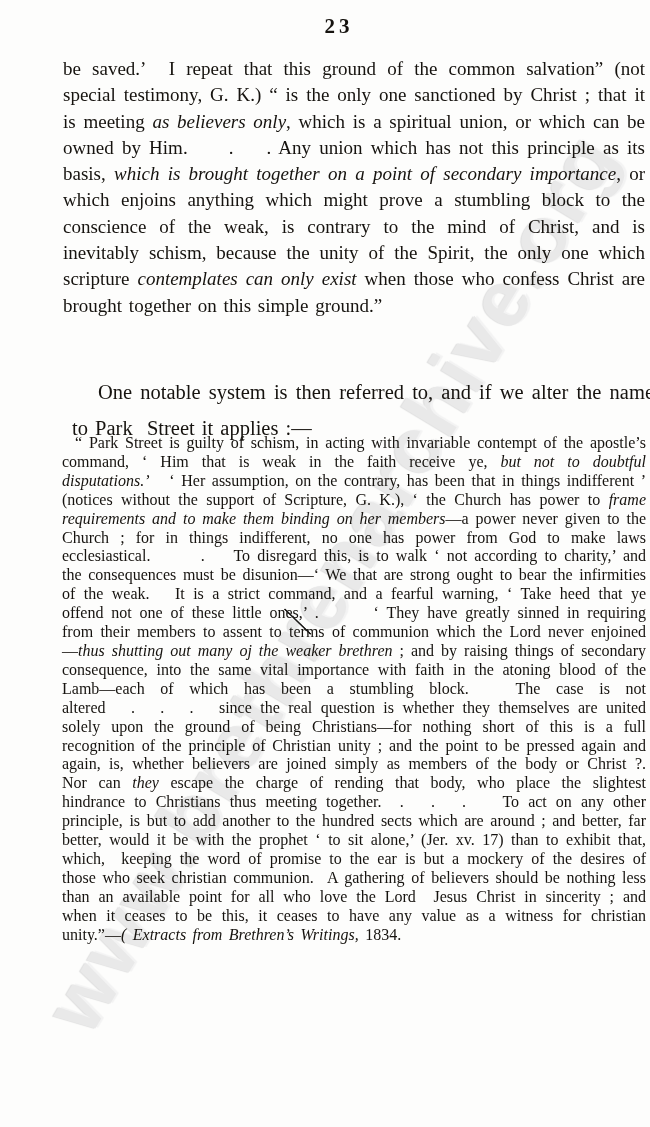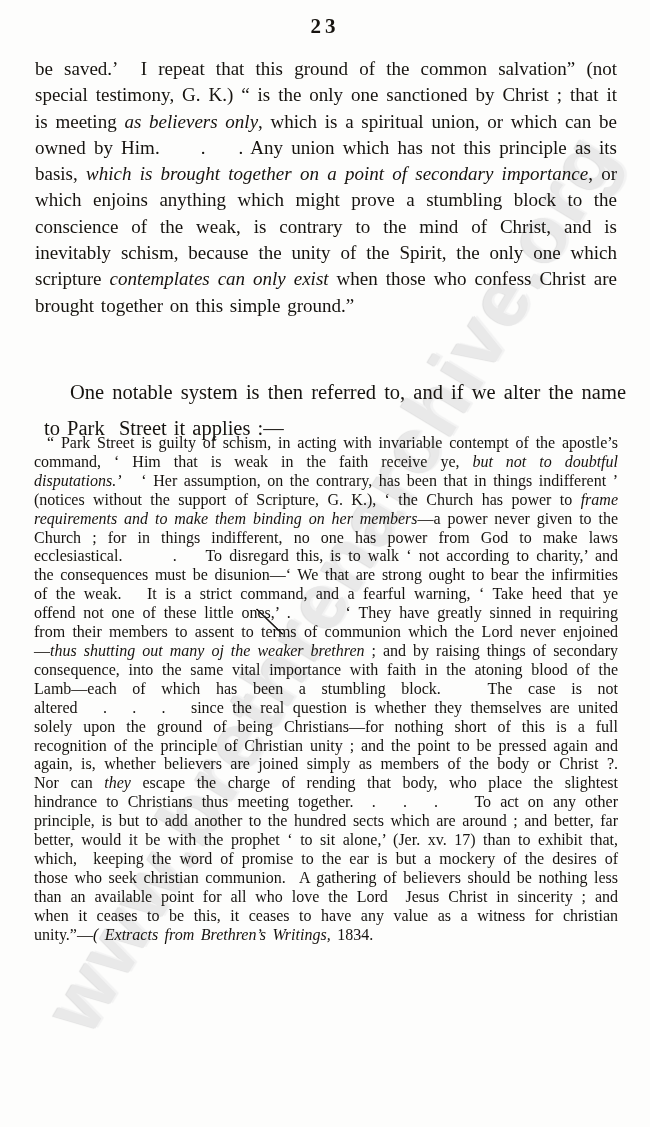--- a/index.html
+++ b/index.html
@@ -12,21 +12,21 @@
   .page{position:absolute;inset:0;}
   .watermark{
     position:absolute;left:332px;top:582px;
     transform:translate(-50%,-50%) rotate(-59deg);
     font-family:"Liberation Sans","DejaVu Sans",sans-serif;
     font-weight:700;font-size:80px;letter-spacing:3px;white-space:nowrap;
     color:var(--watermark,#e9e9e9);
     text-shadow:2px 2px 1px #f3f3f3,-1px -1px 1px #e0e0e0;
     z-index:0;user-select:none;
   }
-  .content{position:absolute;inset:0;z-index:1;}
+  .content{position:absolute;inset:0;z-index:1;margin-left:28px;}
   .pagenum{
     position:absolute;top:14px;left:0;width:100%;text-align:center;
     font-size:21px;letter-spacing:4px;font-weight:600;
   }
   p{margin:0;text-align:justify;}
   .main{
     position:absolute;top:56px;left:35px;width:582px;
     font-size:19px;line-height:26.3px;word-spacing:2px;
   }
   .intro{

